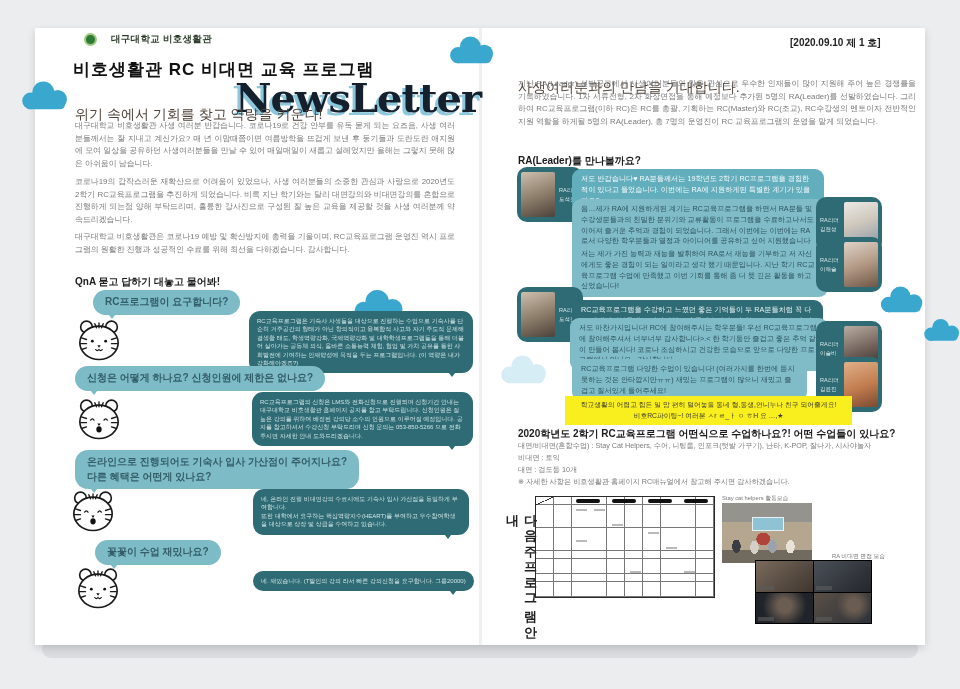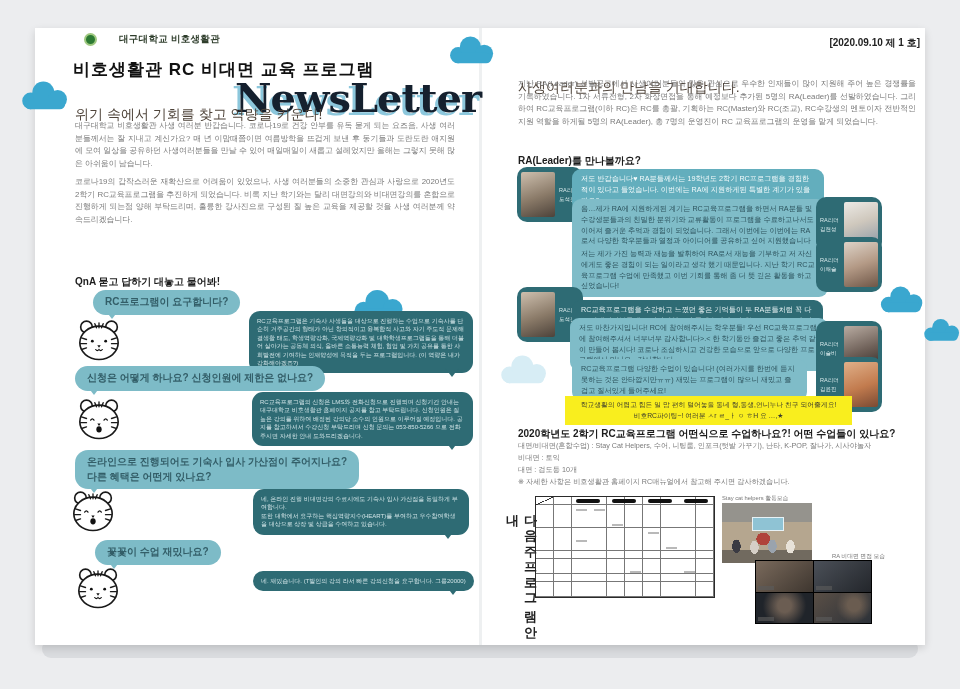--- a/index.html
+++ b/index.html
@@ -7,28 +7,28 @@
            font-family:"Liberation Sans","DejaVu Sans",sans-serif; }
   .band  { position:absolute; left:42px; top:640px; width:876px; height:18px; background:#dadcdf; border-radius:9px; }
   .page  { position:absolute; left:35px; top:28px; width:890px; height:617px; background:#ffffff;
            box-shadow:0 3px 8px rgba(0,0,0,.14); }
   .seam  { position:absolute; left:479px; top:28px; width:3px; height:617px; background:#eef0f1; }
 
   .abs { position:absolute; }
   .cloud { position:absolute; }
 
   
-  .logo-row { left:84px; top:33px; display:flex; align-items:center; gap:22px; }
+  .logo-row { left:84px; top:33px; display:flex; align-items:center; gap:14px; }
   .logo-dot { width:13px; height:13px; border-radius:50%; background:#2c7a33; border:2px solid #9ec87f; box-sizing:border-box; }
   .logo-text { font-size:9.5px; font-weight:bold; color:#2f3e2c; letter-spacing:.3px; }
   .page-title { left:73px; top:58px; font-size:17px; font-weight:bold; color:#111; letter-spacing:1px; }
   .newsletter { left:235px; top:74px; width:228px; text-align:right; font-family:"DejaVu Serif","Liberation Serif",serif;
                 font-size:40px; font-weight:bold; color:#15202e; letter-spacing:-1px;
                 text-shadow:-3px 3px 0 #8cc7dc; }
-  .issue { left:790px; top:36px; width:130px; text-align:right; font-size:10px; font-weight:bold; color:#222; }
+  .issue { left:790px; top:36px; width:130px; font-size:10px; font-weight:bold; color:#222; }
 
   
   .h-sec { font-size:14px; font-weight:normal; color:#4e4339; }
   .h-sec-black { font-size:10px; font-weight:bold; color:#1c1c1c; }
   .body-p { font-size:7.9px; line-height:1.6; color:#7a7a7a; text-align:justify; }
 
   
   .q-bubble { position:absolute; background:#7dbbc7; color:#335e68; font-weight:bold; font-size:10px;
               padding:5px 12px; border-radius:13px; white-space:pre-line; line-height:1.45; }
   .q-bubble::after { content:""; position:absolute; left:12px; bottom:-11px; border:7px solid transparent;
@@ -155,20 +155,21 @@
     <span class="logo-dot"></span>
     <span class="logo-text">대구대학교 비호생활관</span>
   </div>
   <div class="abs page-title">비호생활관 RC 비대면 교육 프로그램</div>
   <div class="abs newsletter">NewsLetter</div>
   <div class="abs issue">[2020.09.10 제 1 호]</div>
 
   <div class="abs h-sec" style="left:75px;top:106px">위기 속에서 기회를 찾고 역량을 키운다!</div>
   <div class="abs body-p" style="left:75px;top:120px;width:380px">대구대학교 비호생활관 사생 여러분 반갑습니다. 코로나19로 건강 안부를 유독 묻게 되는 요즈음, 사생 여러분들께서는 잘 지내고 계신가요? 매 년 이맘때쯤이면 여름방학을 뜨겁게 보낸 후 동기들과 도란도란 애지원에 모여 일상을 공유하던 사생여러분들을 만날 수 있어 매일매일이 새롭고 설레었지만 올해는 그렇지 못해 많은 아쉬움이 남습니다.</div>
   <div class="abs body-p" style="left:75px;top:176px;width:380px">코로나19의 갑작스러운 재확산으로 어려움이 있었으나, 사생 여러분들의 소중한 관심과 사랑으로 2020년도 2학기 RC교육프로그램을 추진하게 되었습니다. 비록 지난 학기와는 달리 대면강의와 비대면강의를 혼합으로 진행하게 되는점 양해 부탁드리며, 훌륭한 강사진으로 구성된 질 높은 교육을 제공할 것을 사생 여러분께 약속드리겠습니다.</div>
+  <div class="abs body-p" style="left:75px;top:231px;width:380px">대구대학교 비호생활관은 코로나19 예방 및 확산방지에 총력을 기울이며, RC교육프로그램 운영진 역시 프로그램의 원활한 진행과 성공적인 수료를 위해 최선을 다하겠습니다. 감사합니다.</div>
 
   <div class="abs h-sec-black" style="left:75px;top:275px">QnA 묻고 답하기 대놓고 물어봐!</div>
 
   <div class="q-bubble" style="left:93px;top:290px">RC프로그램이 요구합니다?</div>
   <svg class="tiger" style="left:74px;top:317px" width="50" height="45" viewBox="0 0 60 52">
     <g fill="#fff" stroke="#1a1a1a" stroke-width="2">
         <circle cx="15" cy="11" r="7"></circle>
         <circle cx="45" cy="11" r="7"></circle>
         <ellipse cx="30" cy="30" rx="23" ry="20"></ellipse>
       </g>

